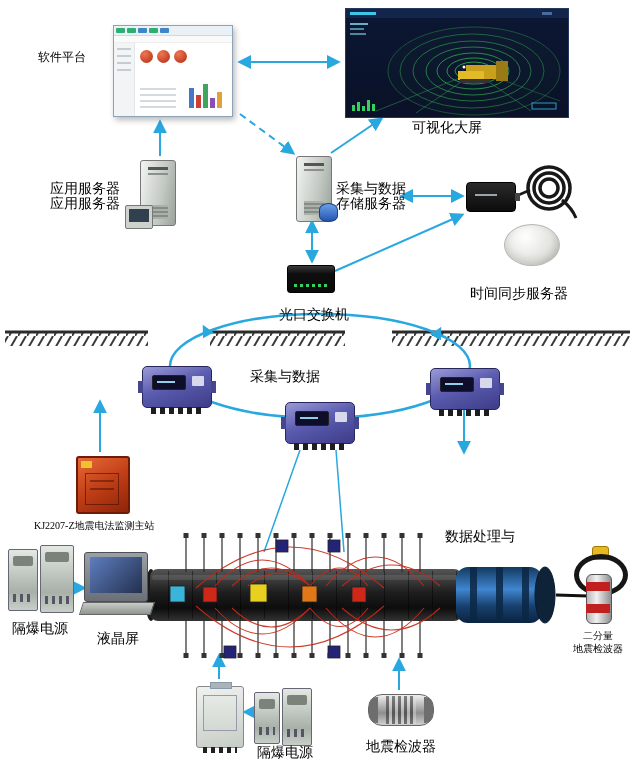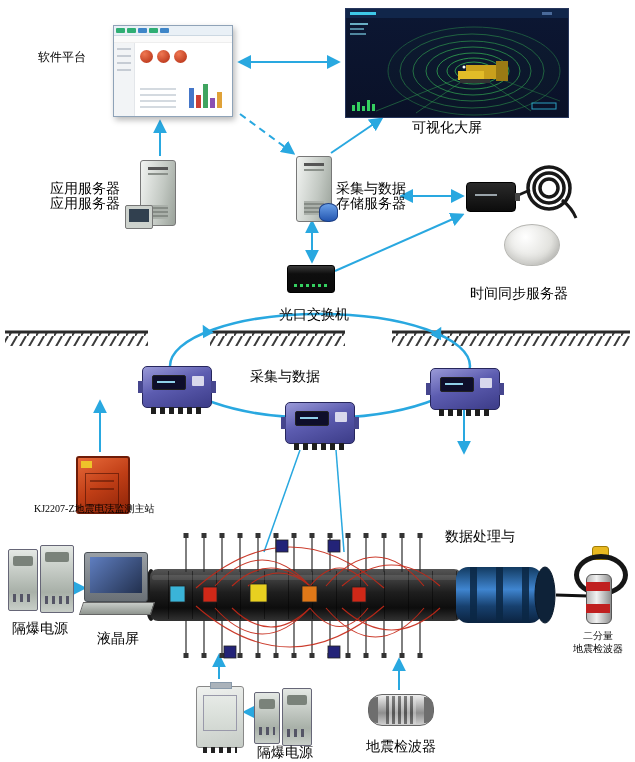--- a/index.html
+++ b/index.html
@@ -439,21 +439,21 @@
   </div>
 
   <div class="lbl" style="left:336px;top:181px">
     <div>采集与数据</div>
     <div>存储服务器</div>
   </div>
 
   <div class="lbl" style="left:470px;top:286px">时间同步服务器</div>
   <div class="lbl center" style="left:279px;top:307px;width:62px">光口交换机</div>
   <div class="lbl" style="left:250px;top:369px">采集与数据</div>
-  <div class="lbl small" style="left:34px;top:502px">KJ2207-Z地震电法监测主站</div>
+  <div class="lbl small" style="left:34px;top:519px">KJ2207-Z地震电法监测主站</div>
   <div class="lbl" style="left:445px;top:529px">数据处理与</div>
   <div class="lbl" style="left:12px;top:621px">隔爆电源</div>
   <div class="lbl" style="left:97px;top:631px">液晶屏</div>
 
 
   <div class="lbl" style="left:257px;top:745px">隔爆电源</div>
   <div class="lbl" style="left:366px;top:739px">地震检波器</div>
 
   <div class="lbl small center" style="left:562px;top:629px;width:72px">
     <div>二分量</div>

